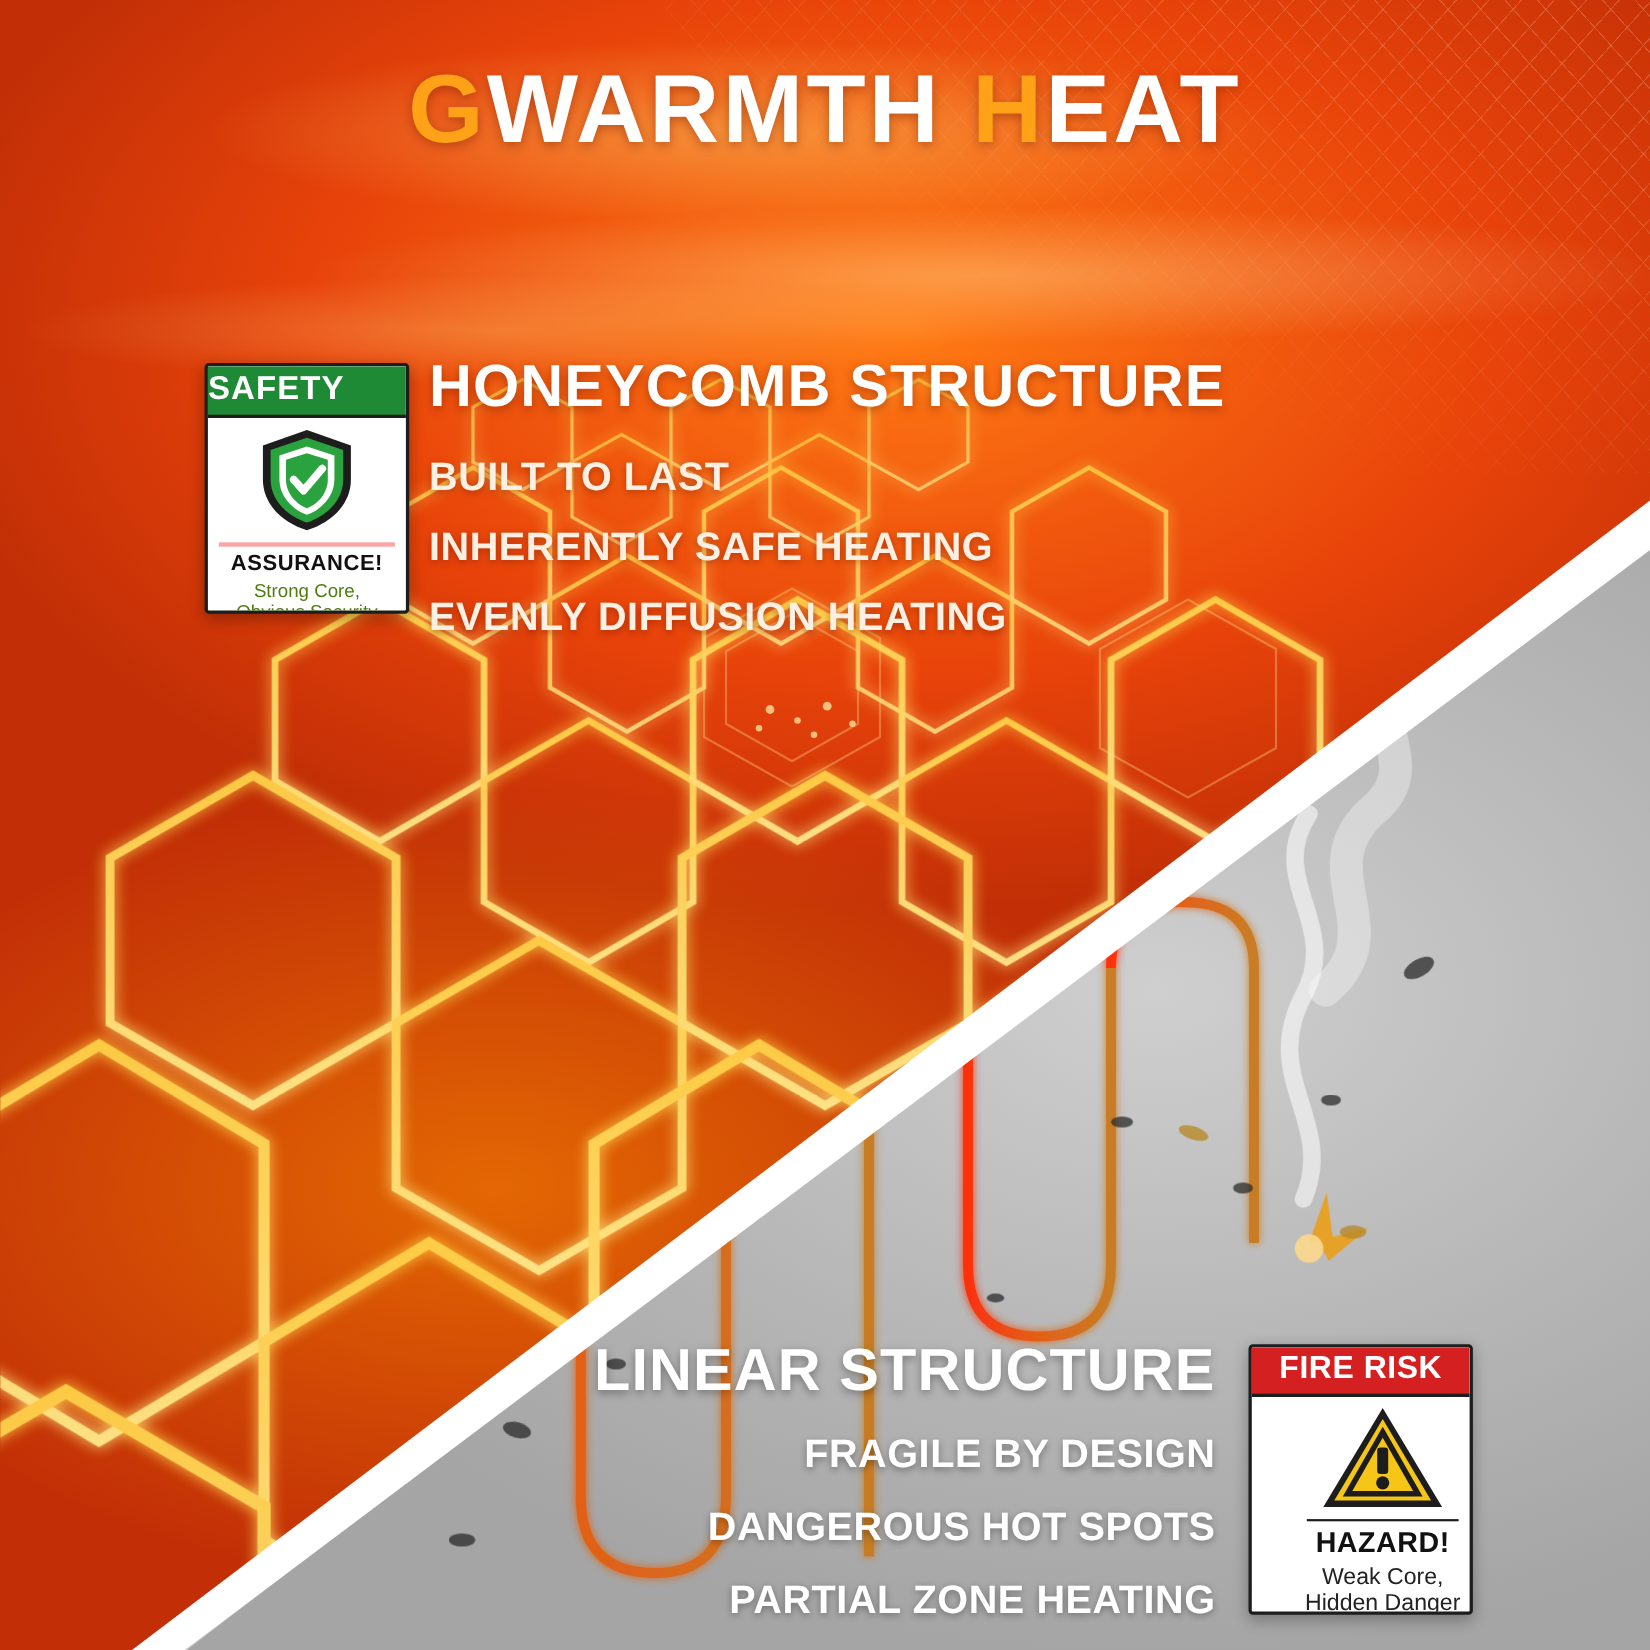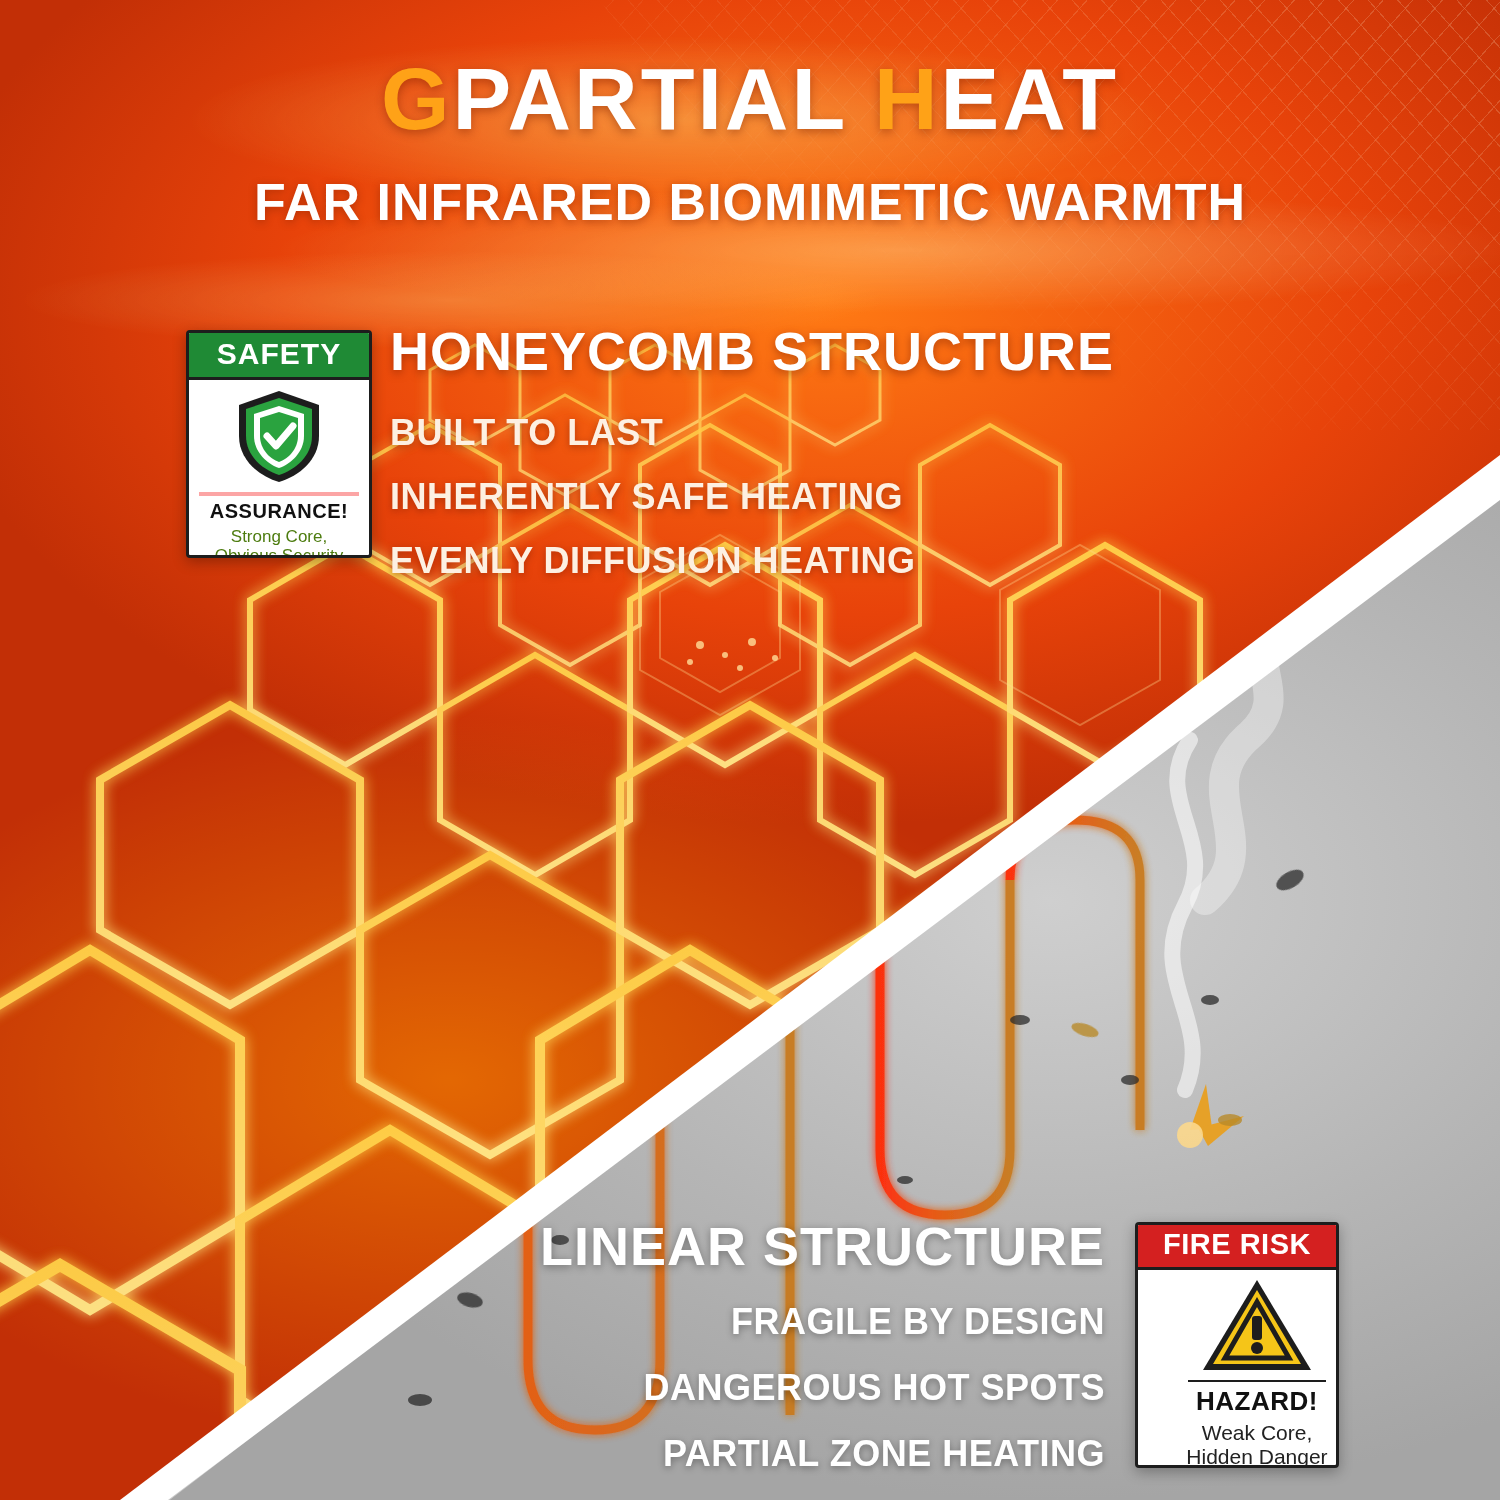--- a/index.html
+++ b/index.html
@@ -123,21 +123,20 @@
     width: 180px; height: 222px;
     background: #ffffff;
     border: 3px solid #1d1d1d;
     border-radius: 4px;
     box-shadow: 0 4px 14px rgba(0,0,0,.3);
     overflow: hidden;
   }
   .safety-top {
     background: #1f8a35; color: #fff;
     font-size: 30px; font-weight: bold;
-    text-align: center;
     padding: 4px 0 6px;
     letter-spacing: 1px;
     border-bottom: 3px solid #1d1d1d;
   }
   .safety-body { padding: 6px 0 0; text-align: center; }
   .safety-word {
     font-size: 20px; font-weight: bold; color: #111;
     letter-spacing: .5px; margin-top: 2px;
     border-top: 4px solid #fca5a5; padding-top: 4px; margin-left: 10px; margin-right: 10px;
   }
@@ -330,23 +329,22 @@
         <ellipse cx="1230" cy="1120" rx="12" ry="6"></ellipse>
       </g>
     </svg>
   </div>
 
   <svg class="divider" viewBox="0 0 1500 1500">
     <polygon points="1500,455 1500,500 168,1500 120,1500" fill="#ffffff"></polygon>
   </svg>
 
   <div class="title">
-    <span class="accent">G</span><span>PARTIAL </span><span class="accent">H</span><span>EAT</span>
-  </div>
-  <div class="subtitle">FAR INFRARED BIOMIMETIC WARMTH</div>
+    <span class="accent">G</span><span>WARMTH </span><span class="accent">H</span><span>EAT</span>
+  </div>
 
   <div class="top-text">
     <div class="head-good">HONEYCOMB STRUCTURE</div>
     <div class="bullet-good first">BUILT TO LAST</div>
     <div class="bullet-good">INHERENTLY SAFE HEATING</div>
     <div class="bullet-good">EVENLY DIFFUSION HEATING</div>
   </div>
 
   <div class="bottom-text">
     <div class="head-bad">LINEAR STRUCTURE</div>

